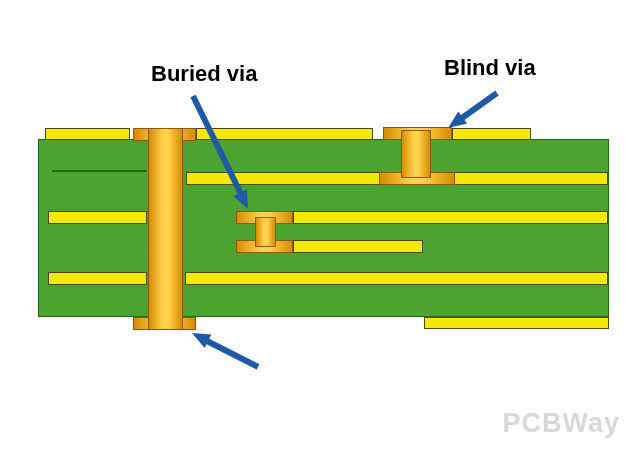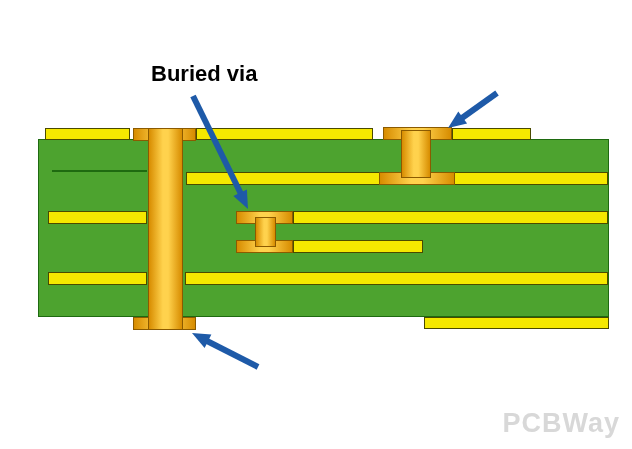--- a/index.html
+++ b/index.html
@@ -115,16 +115,17 @@
       <line class="arrow-line" x1="497" y1="93" x2="462" y2="118"></line>
       <polygon class="arrow-head" points="448,128 458.3,111.4 467.1,123.6"></polygon>
     </g>
     <g>
       <line class="arrow-line" x1="258" y1="367" x2="207" y2="341"></line>
       <polygon class="arrow-head" points="192,333 211.4,334.6 204.6,347.9"></polygon>
     </g>
   </svg>
 
   <div class="label" style="left:107px;top:61px;margin-left:44px;">Buried via</div>
+  <div class="label" style="left:444px;top:55px;">Blind via</div>
 
   <div class="watermark">PCBWay</div>
 
 </div>
 
 </body></html>

